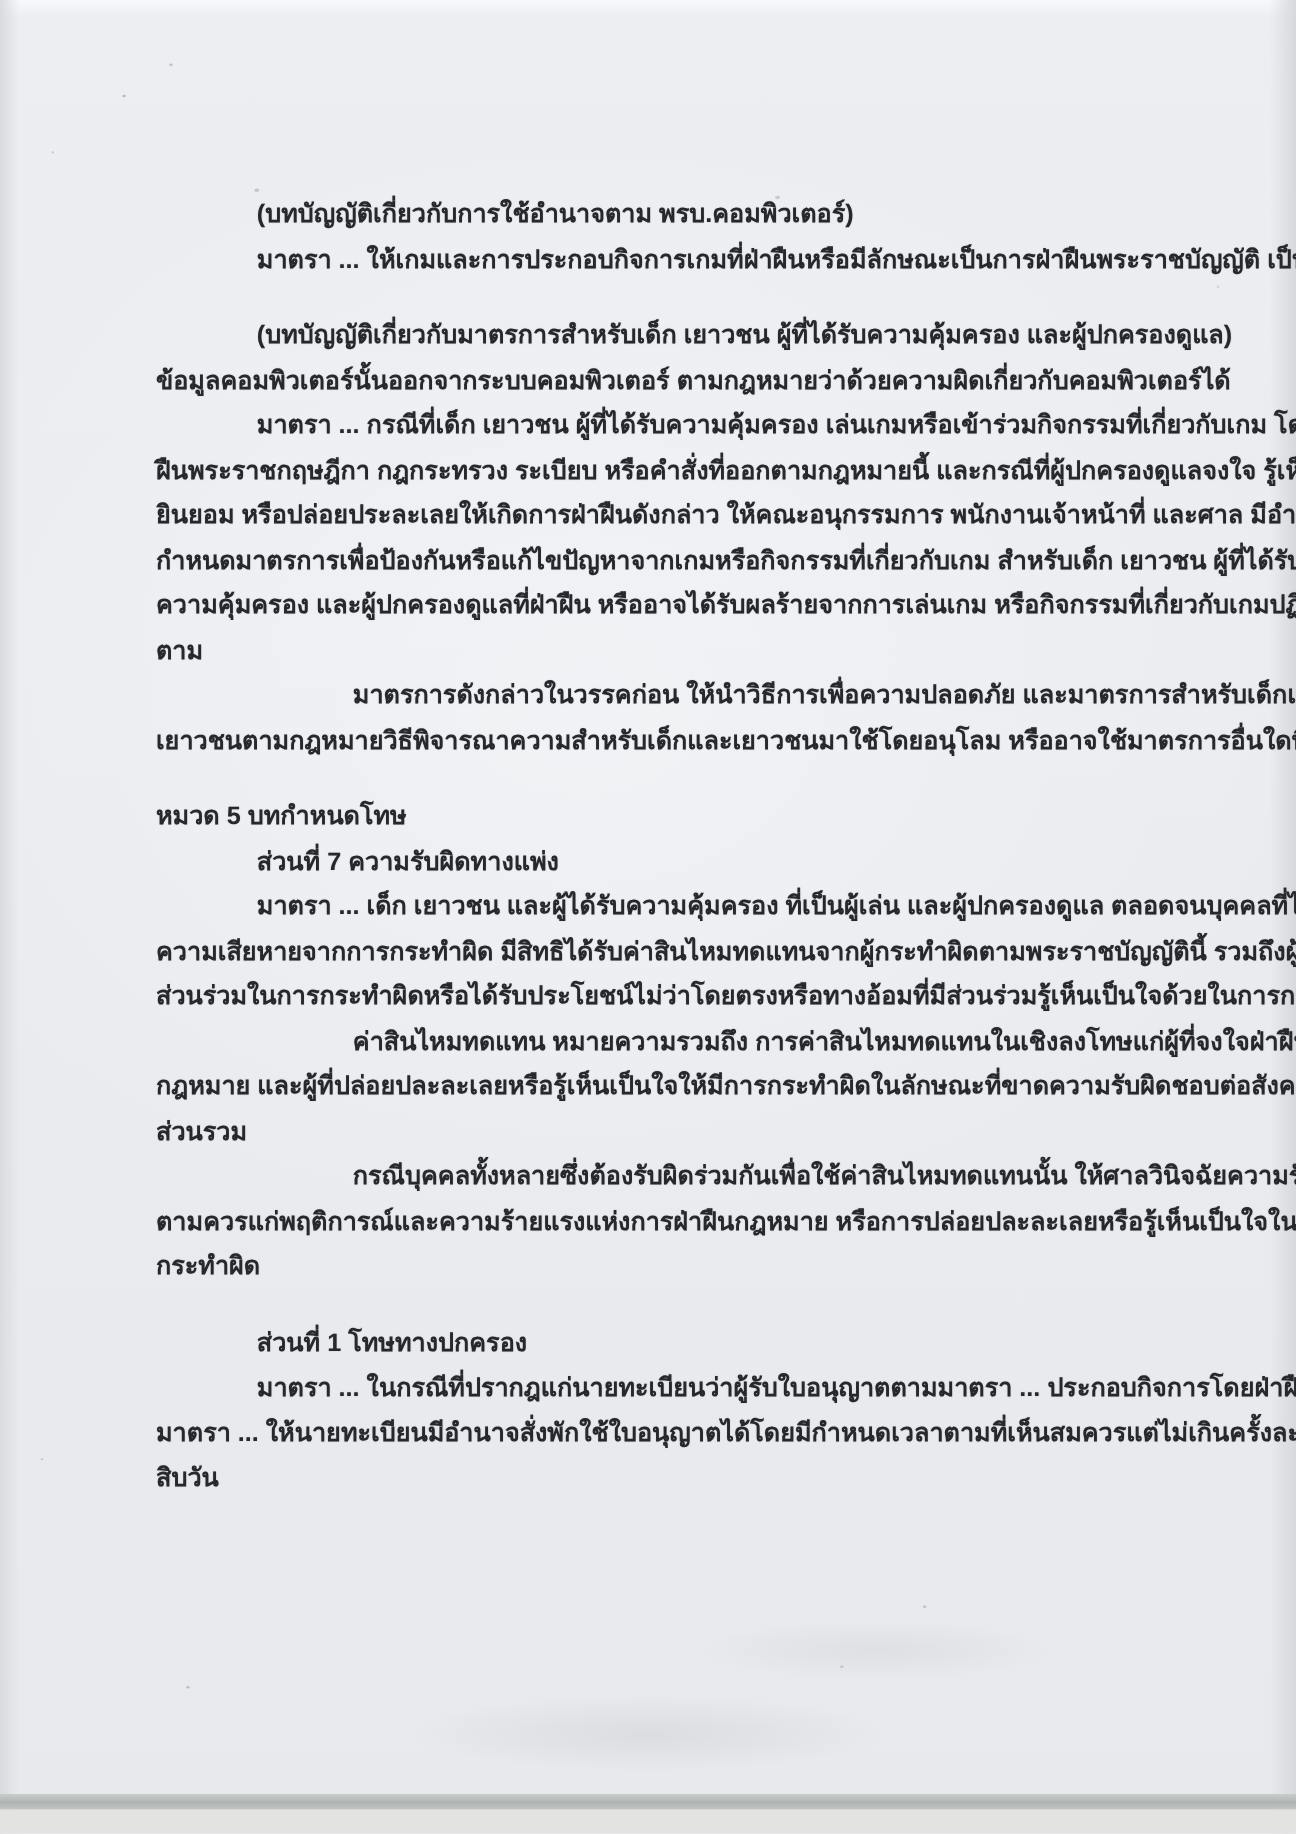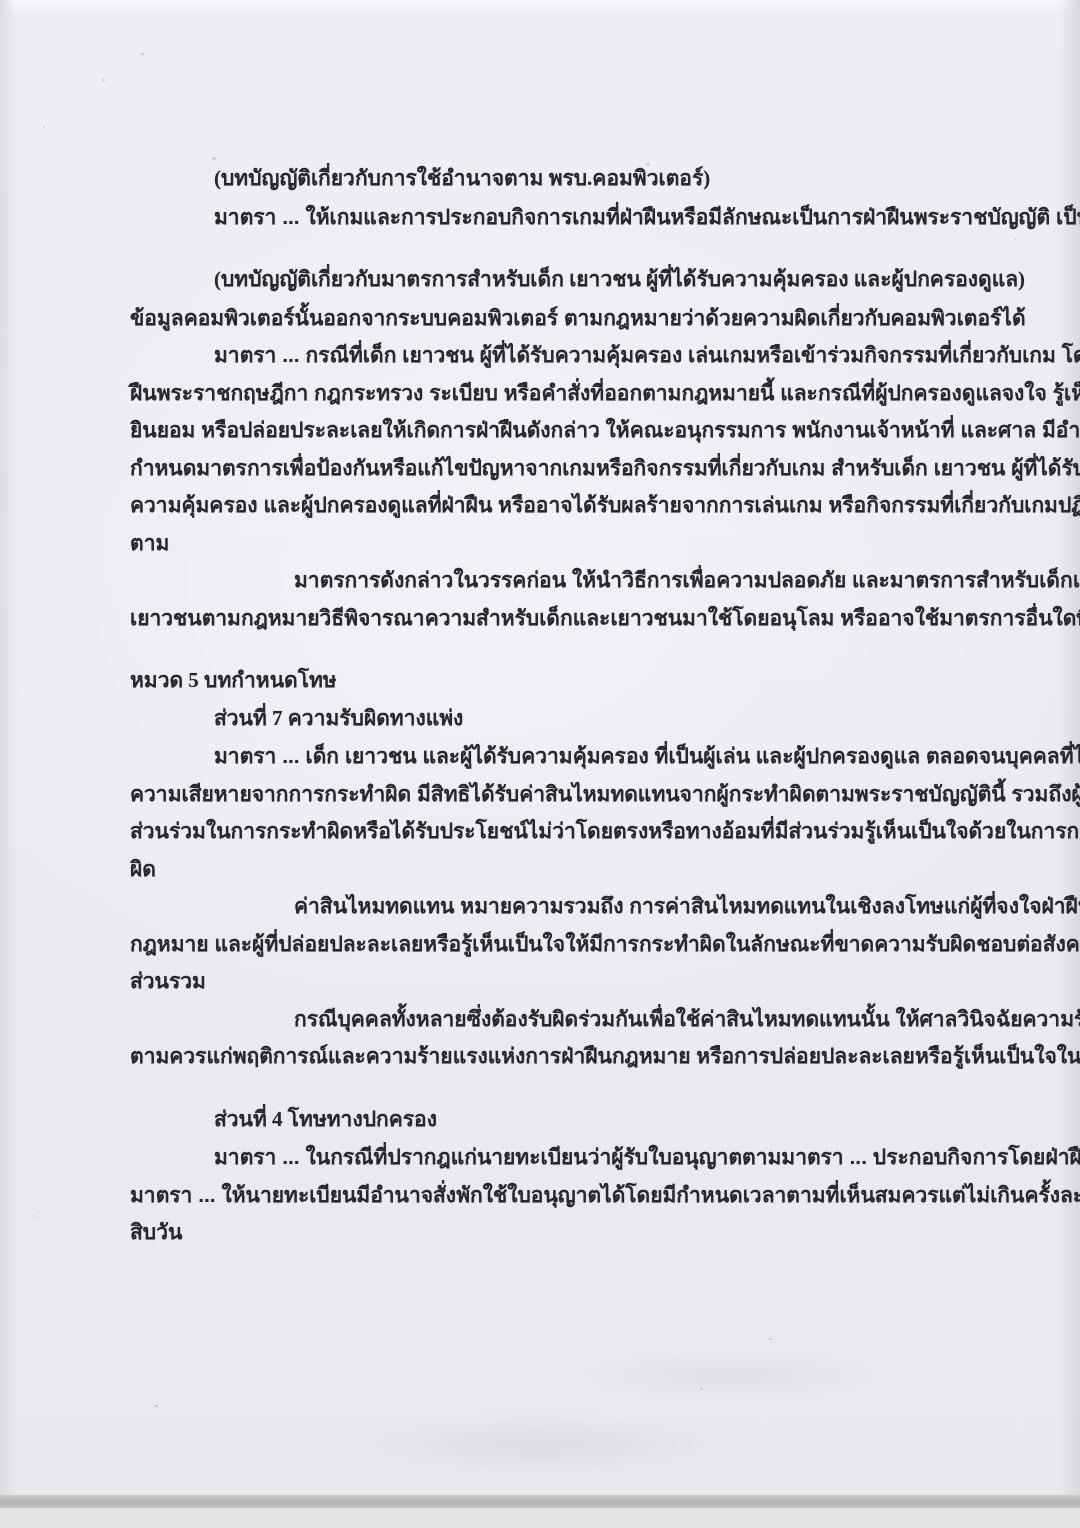--- a/index.html
+++ b/index.html
@@ -59,21 +59,21 @@
     font-weight: 600;
     text-shadow: 0 0 1px rgba(45,46,52,0.30);
   }
   .line {
     height: 37.5px; line-height: 37.5px;
     white-space: nowrap;
   }
   .indent-none { padding-left: 0; }
   .indent-para { padding-left: 84px; }
   .indent-sub  { padding-left: 164px; }
-  .heading { font-weight: 700; font-family: Liberation Serif, serif; }
+  .heading { font-weight: 700; }
   .section-break { margin-top: 26px; }
 </style>
 </head>
 <body>
 
 <div class="paper-surface"></div>
 <div class="top-edge"></div>
 <div class="left-edge"></div>
 <div class="right-edge"></div>
 <div class="scan-smudge smudge-1"></div>
@@ -90,27 +90,27 @@
     <div class="line indent-none">กำหนดมาตรการเพื่อป้องกันหรือแก้ไขปัญหาจากเกมหรือกิจกรรมที่เกี่ยวกับเกม สำหรับเด็ก เยาวชน ผู้ที่ได้รับ</div>
     <div class="line indent-none">ความคุ้มครอง และผู้ปกครองดูแลที่ฝ่าฝืน หรืออาจได้รับผลร้ายจากการเล่นเกม หรือกิจกรรมที่เกี่ยวกับเกมปฏิบัติ</div>
     <div class="line indent-none">ตาม</div>
     <div class="line indent-sub">มาตรการดังกล่าวในวรรคก่อน ให้นำวิธีการเพื่อความปลอดภัย และมาตรการสำหรับเด็กและ</div>
     <div class="line indent-none">เยาวชนตามกฎหมายวิธีพิจารณาความสำหรับเด็กและเยาวชนมาใช้โดยอนุโลม หรืออาจใช้มาตรการอื่นใดที่ไม่มี</div>
     <div class="line indent-none heading section-break">หมวด 5 บทกำหนดโทษ</div>
     <div class="line indent-para heading">ส่วนที่ 7 ความรับผิดทางแพ่ง</div>
     <div class="line indent-para">มาตรา ... เด็ก เยาวชน และผู้ได้รับความคุ้มครอง ที่เป็นผู้เล่น และผู้ปกครองดูแล ตลอดจนบุคคลที่ได้รับ</div>
     <div class="line indent-none">ความเสียหายจากการกระทำผิด มีสิทธิได้รับค่าสินไหมทดแทนจากผู้กระทำผิดตามพระราชบัญญัตินี้ รวมถึงผู้ที่มี</div>
     <div class="line indent-none">ส่วนร่วมในการกระทำผิดหรือได้รับประโยชน์ไม่ว่าโดยตรงหรือทางอ้อมที่มีส่วนร่วมรู้เห็นเป็นใจด้วยในการกระทำ</div>
-    <div class="line indent-none">ผิด</div>
     <div class="line indent-sub">ค่าสินไหมทดแทน หมายความรวมถึง การค่าสินไหมทดแทนในเชิงลงโทษแก่ผู้ที่จงใจฝ่าฝืน</div>
     <div class="line indent-none">กฎหมาย และผู้ที่ปล่อยปละละเลยหรือรู้เห็นเป็นใจให้มีการกระทำผิดในลักษณะที่ขาดความรับผิดชอบต่อสังคม</div>
     <div class="line indent-none">ส่วนรวม</div>
     <div class="line indent-sub">กรณีบุคคลทั้งหลายซึ่งต้องรับผิดร่วมกันเพื่อใช้ค่าสินไหมทดแทนนั้น ให้ศาลวินิจฉัยความรับผิด</div>
     <div class="line indent-none">ตามควรแก่พฤติการณ์และความร้ายแรงแห่งการฝ่าฝืนกฎหมาย หรือการปล่อยปละละเลยหรือรู้เห็นเป็นใจในการ</div>
-    <div class="line indent-para heading section-break">ส่วนที่ 4 โทษทางปกครอง</div>
+    <div class="line indent-none">กระทำผิด</div>
+    <div class="line indent-para heading section-break">ส่วนที่ 1 โทษทางปกครอง</div>
     <div class="line indent-para">มาตรา ... ในกรณีที่ปรากฎแก่นายทะเบียนว่าผู้รับใบอนุญาตตามมาตรา ...  ประกอบกิจการโดยฝ่าฝืน</div>
     <div class="line indent-none">มาตรา ...  ให้นายทะเบียนมีอำนาจสั่งพักใช้ใบอนุญาตได้โดยมีกำหนดเวลาตามที่เห็นสมควรแต่ไม่เกินครั้งละเก้า</div>
     <div class="line indent-none">สิบวัน</div>
   </div>
 
 <div class="bottom-scan-band"></div>
 <div class="below-band"></div>
 
 <div class="speck" style="left: 141px; top: 53px; width: 3px; height: 2px; opacity: 0.45;"></div>
 <div class="speck" style="left: 102px; top: 79px; width: 3px; height: 2px; opacity: 0.5;"></div>

